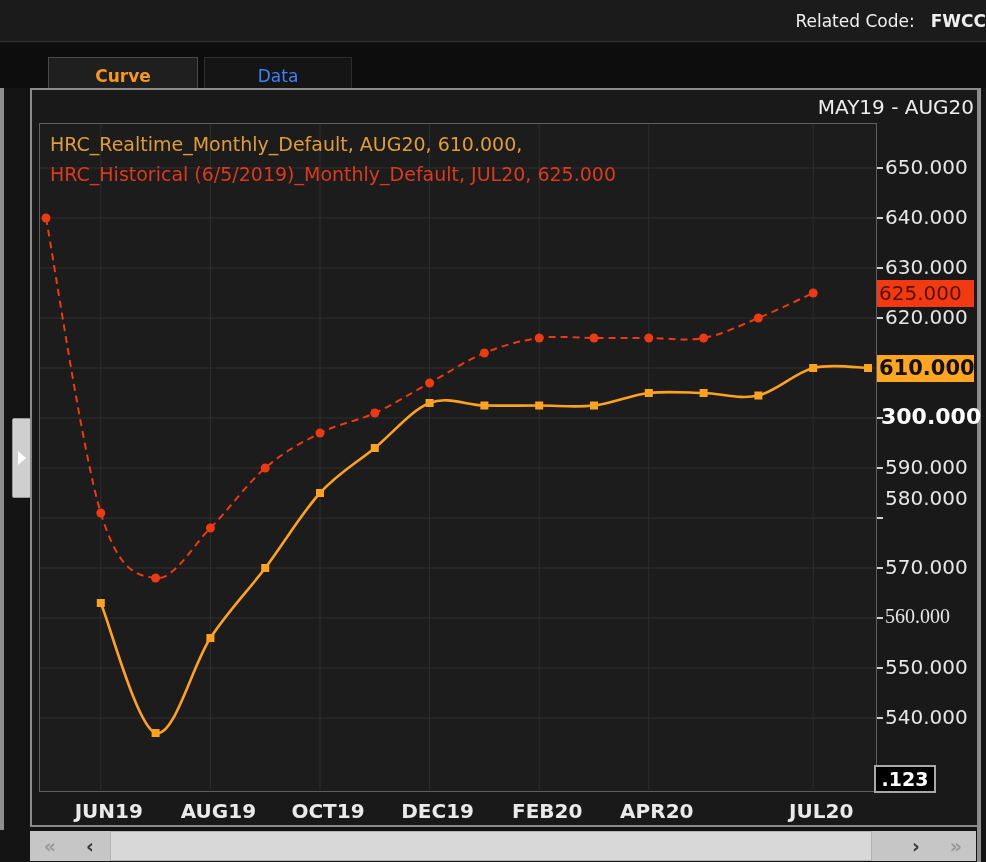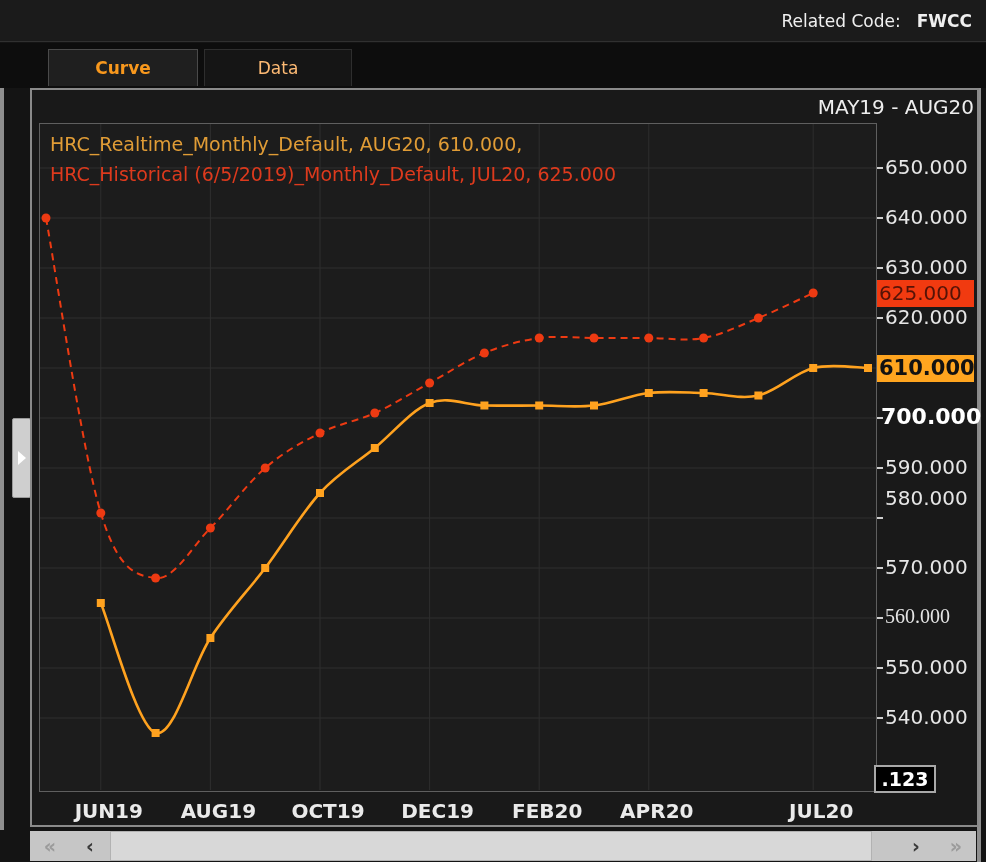--- a/index.html
+++ b/index.html
@@ -6,32 +6,32 @@
   .screen{
     position:relative; width:986px; height:862px; overflow:hidden;
     background:#141414; font-family:"DejaVu Sans","Liberation Sans",sans-serif;
     -webkit-font-smoothing:antialiased;
   }
   
   .titlebar{
     position:absolute; left:0; top:0; width:986px; height:42px;
     background:#1b1b1b; border-bottom:1px solid #303030;
     display:flex; align-items:center; justify-content:flex-end;
-    color:#efefef; font-size:17px; padding-right:14px; box-sizing:border-box;
+    color:#efefef; font-size:17px; box-sizing:border-box;
   }
   .titlebar b{font-weight:bold; margin-left:16px;}
   
   .tabbar{position:absolute; left:0; top:43px; width:986px; height:45px; background:#0d0d0d;}
   .tab{
-    position:absolute; top:6px; height:37px; box-sizing:border-box;
+    position:absolute; top:14px; height:37px; box-sizing:border-box;
     display:flex; align-items:center; justify-content:center;
     font-size:17px; cursor:default;
   }
   .tab-curve{left:48px; width:150px; background:#1f1f1f; border:1px solid #4a4a4a; border-bottom:none; color:#f8981d; font-weight:bold;}
-  .tab-data{left:204px; width:148px; background:#151515; border:1px solid #2e2e2e; border-bottom:none; color:#fdba74;}
+  .tab-data{left:204px; width:148px; background:#151515; border:1px solid #2e2e2e; border-bottom:none; color:#3b82f6;}
   
   .gutter{position:absolute; width:4px; background:#8f8f8f;}
   .gutter-left{left:0; top:88px; height:742px;}
   .gutter-right{left:977px; top:88px; height:774px;}
   .expander{
     position:absolute; left:12px; top:418px; width:17px; height:78px;
     background:#cfcfcf; border:1px solid #9a9a9a; border-radius:2px;
     display:flex; align-items:center; justify-content:center;
   }
   .expander .tri{width:0;height:0;border-top:7px solid transparent;border-bottom:7px solid transparent;border-left:8px solid #ffffff;}
@@ -166,21 +166,21 @@
     <div class="decimal-btn">.123</div>
   <div class="ytick" style="top: 167px;"></div>
       <div class="ylab" style="top: 155px;">650.000</div>
       <div class="ytick" style="top: 217px;"></div>
       <div class="ylab" style="top: 205px;">640.000</div>
       <div class="ytick" style="top: 267px;"></div>
       <div class="ylab" style="top: 255px; text-align: center;">630.000</div>
       <div class="ytick" style="top: 317px;"></div>
       <div class="ylab" style="top: 305px;">620.000</div>
       <div class="ytick" style="top: 417px;"></div>
-      <div class="ylab bold" style="top: 404px;">700.000</div>
+      <div class="ylab bold" style="top: 404px;">300.000</div>
       <div class="ytick" style="top: 467px;"></div>
       <div class="ylab" style="top: 455px;">590.000</div>
       <div class="ytick" style="top: 517px;"></div>
       <div class="ylab" style="top: 486px;">580.000</div>
       <div class="ytick" style="top: 567px;"></div>
       <div class="ylab" style="top: 555px;">570.000</div>
       <div class="ytick" style="top: 617px;"></div>
       <div class="ylab" style="top: 605px; font-family: Liberation Serif, serif;">560.000</div>
       <div class="ytick" style="top: 667px;"></div>
       <div class="ylab" style="top: 655px;">550.000</div>

